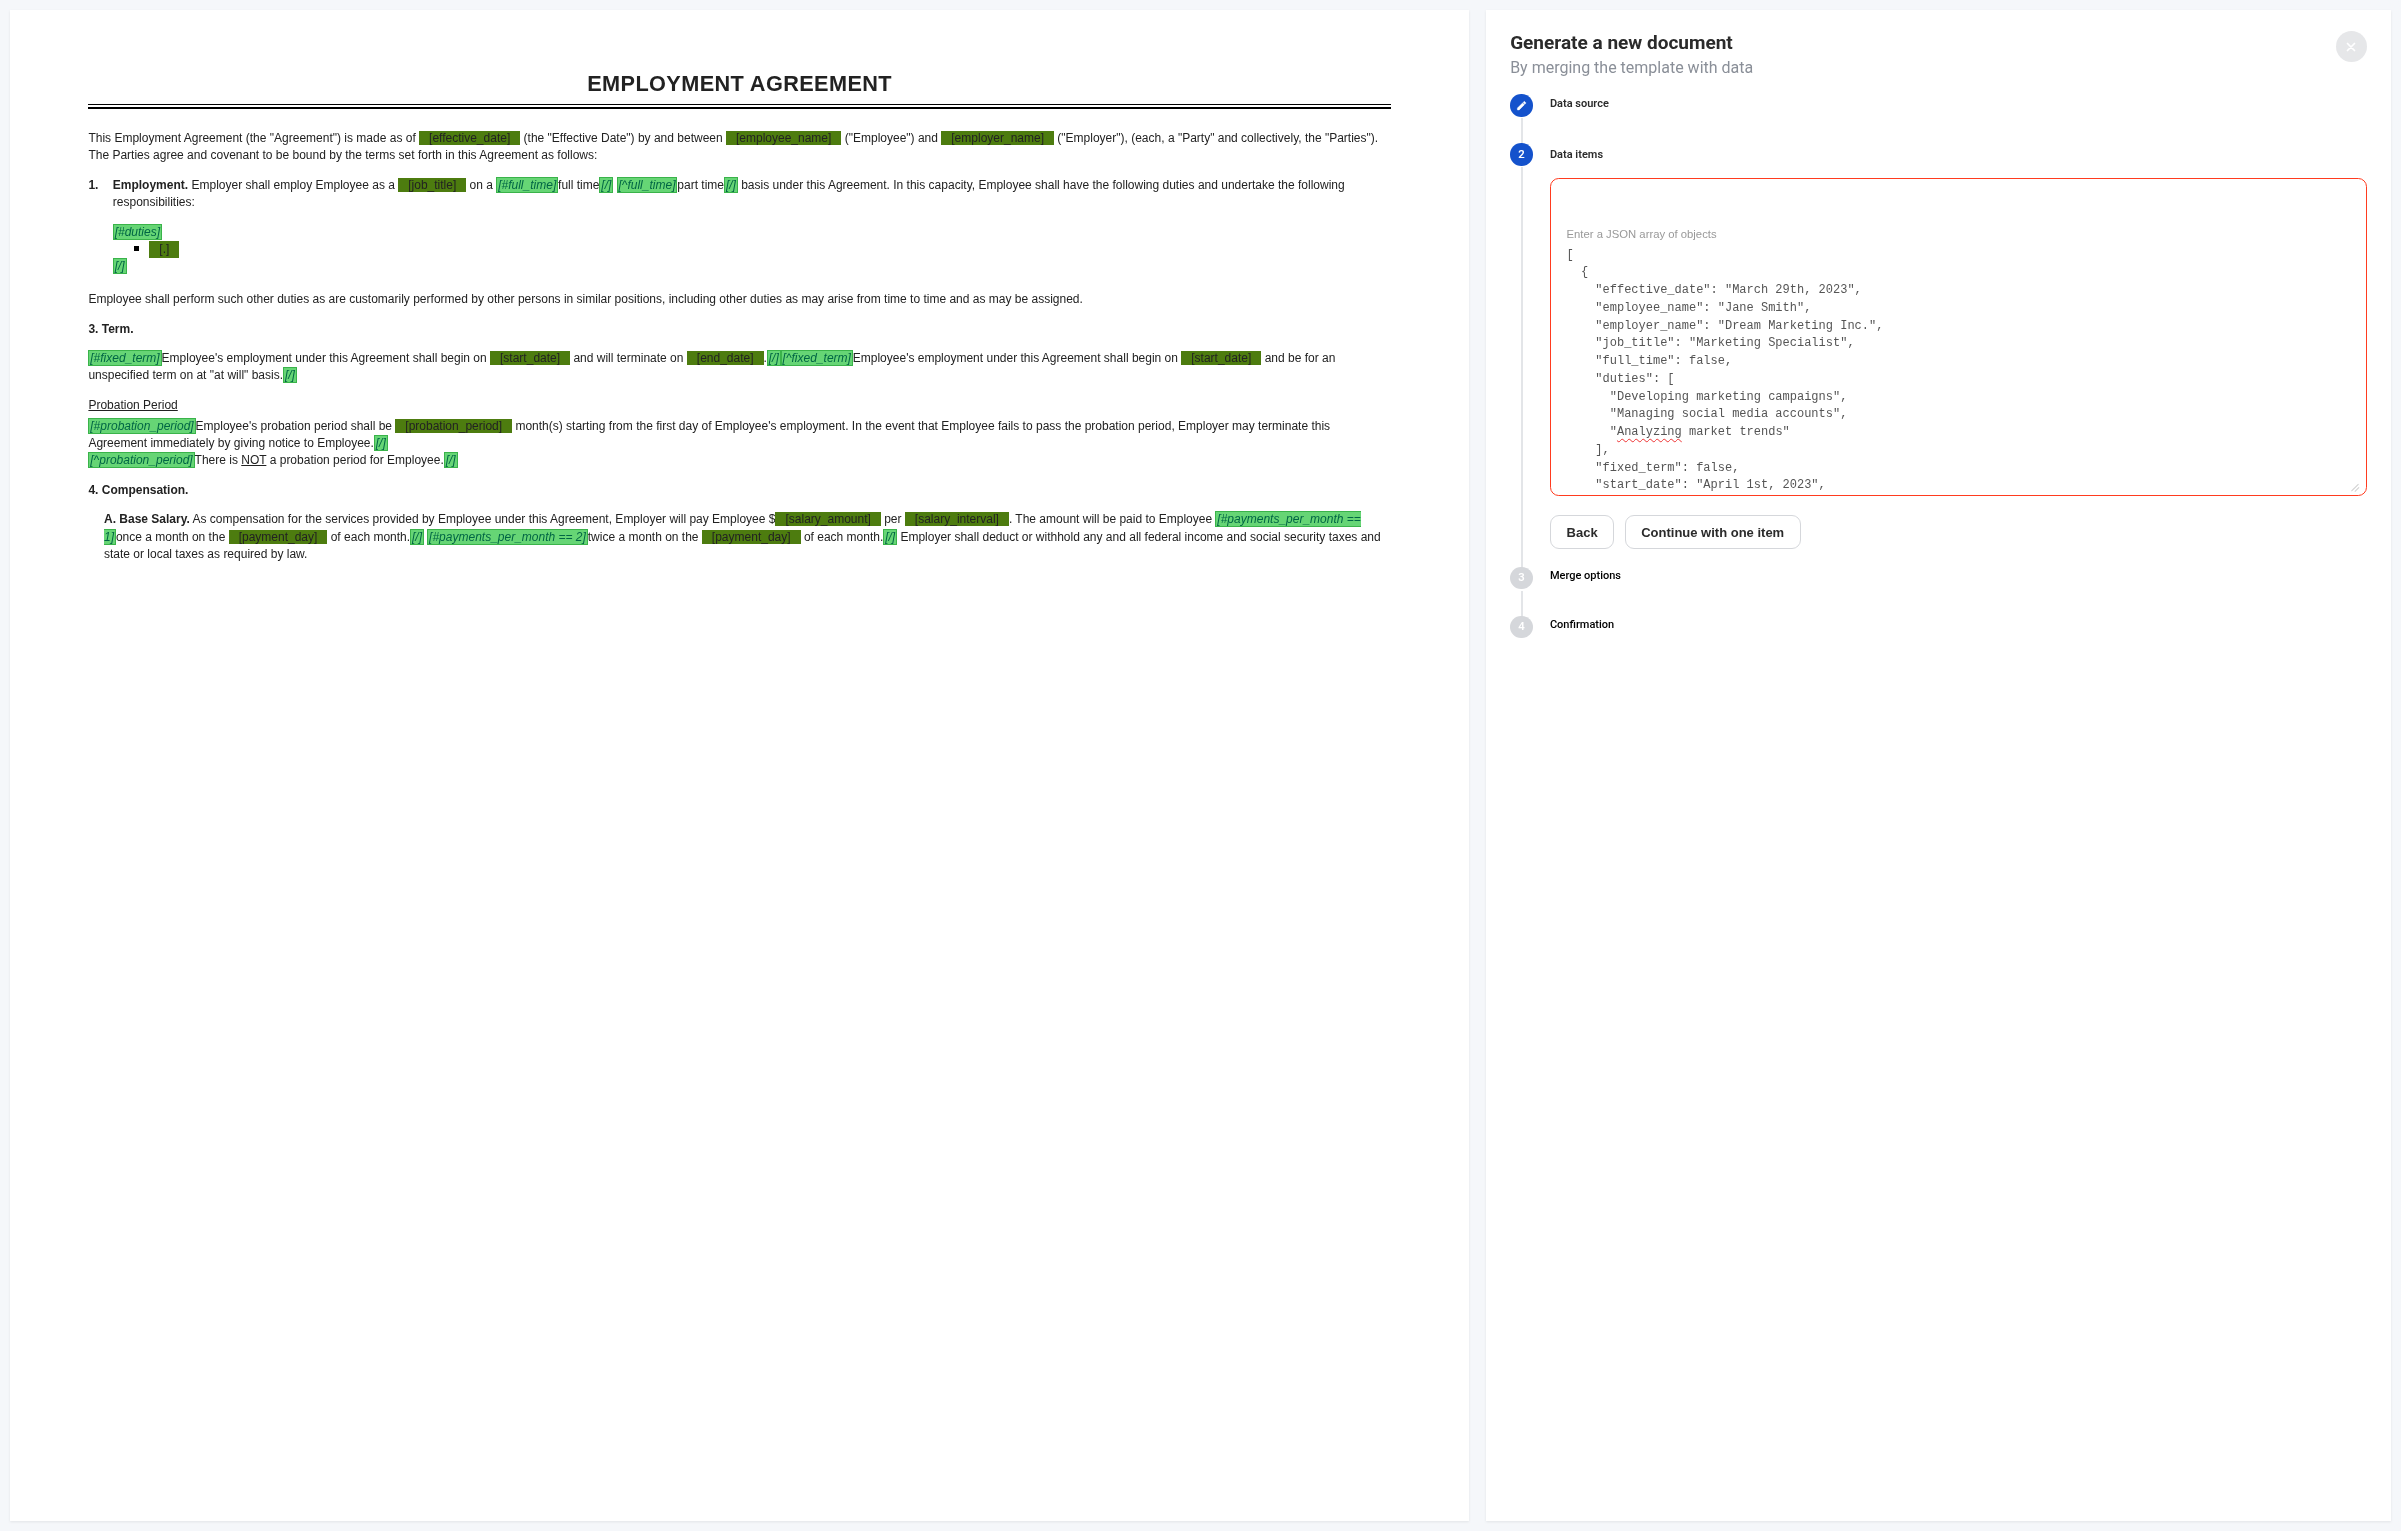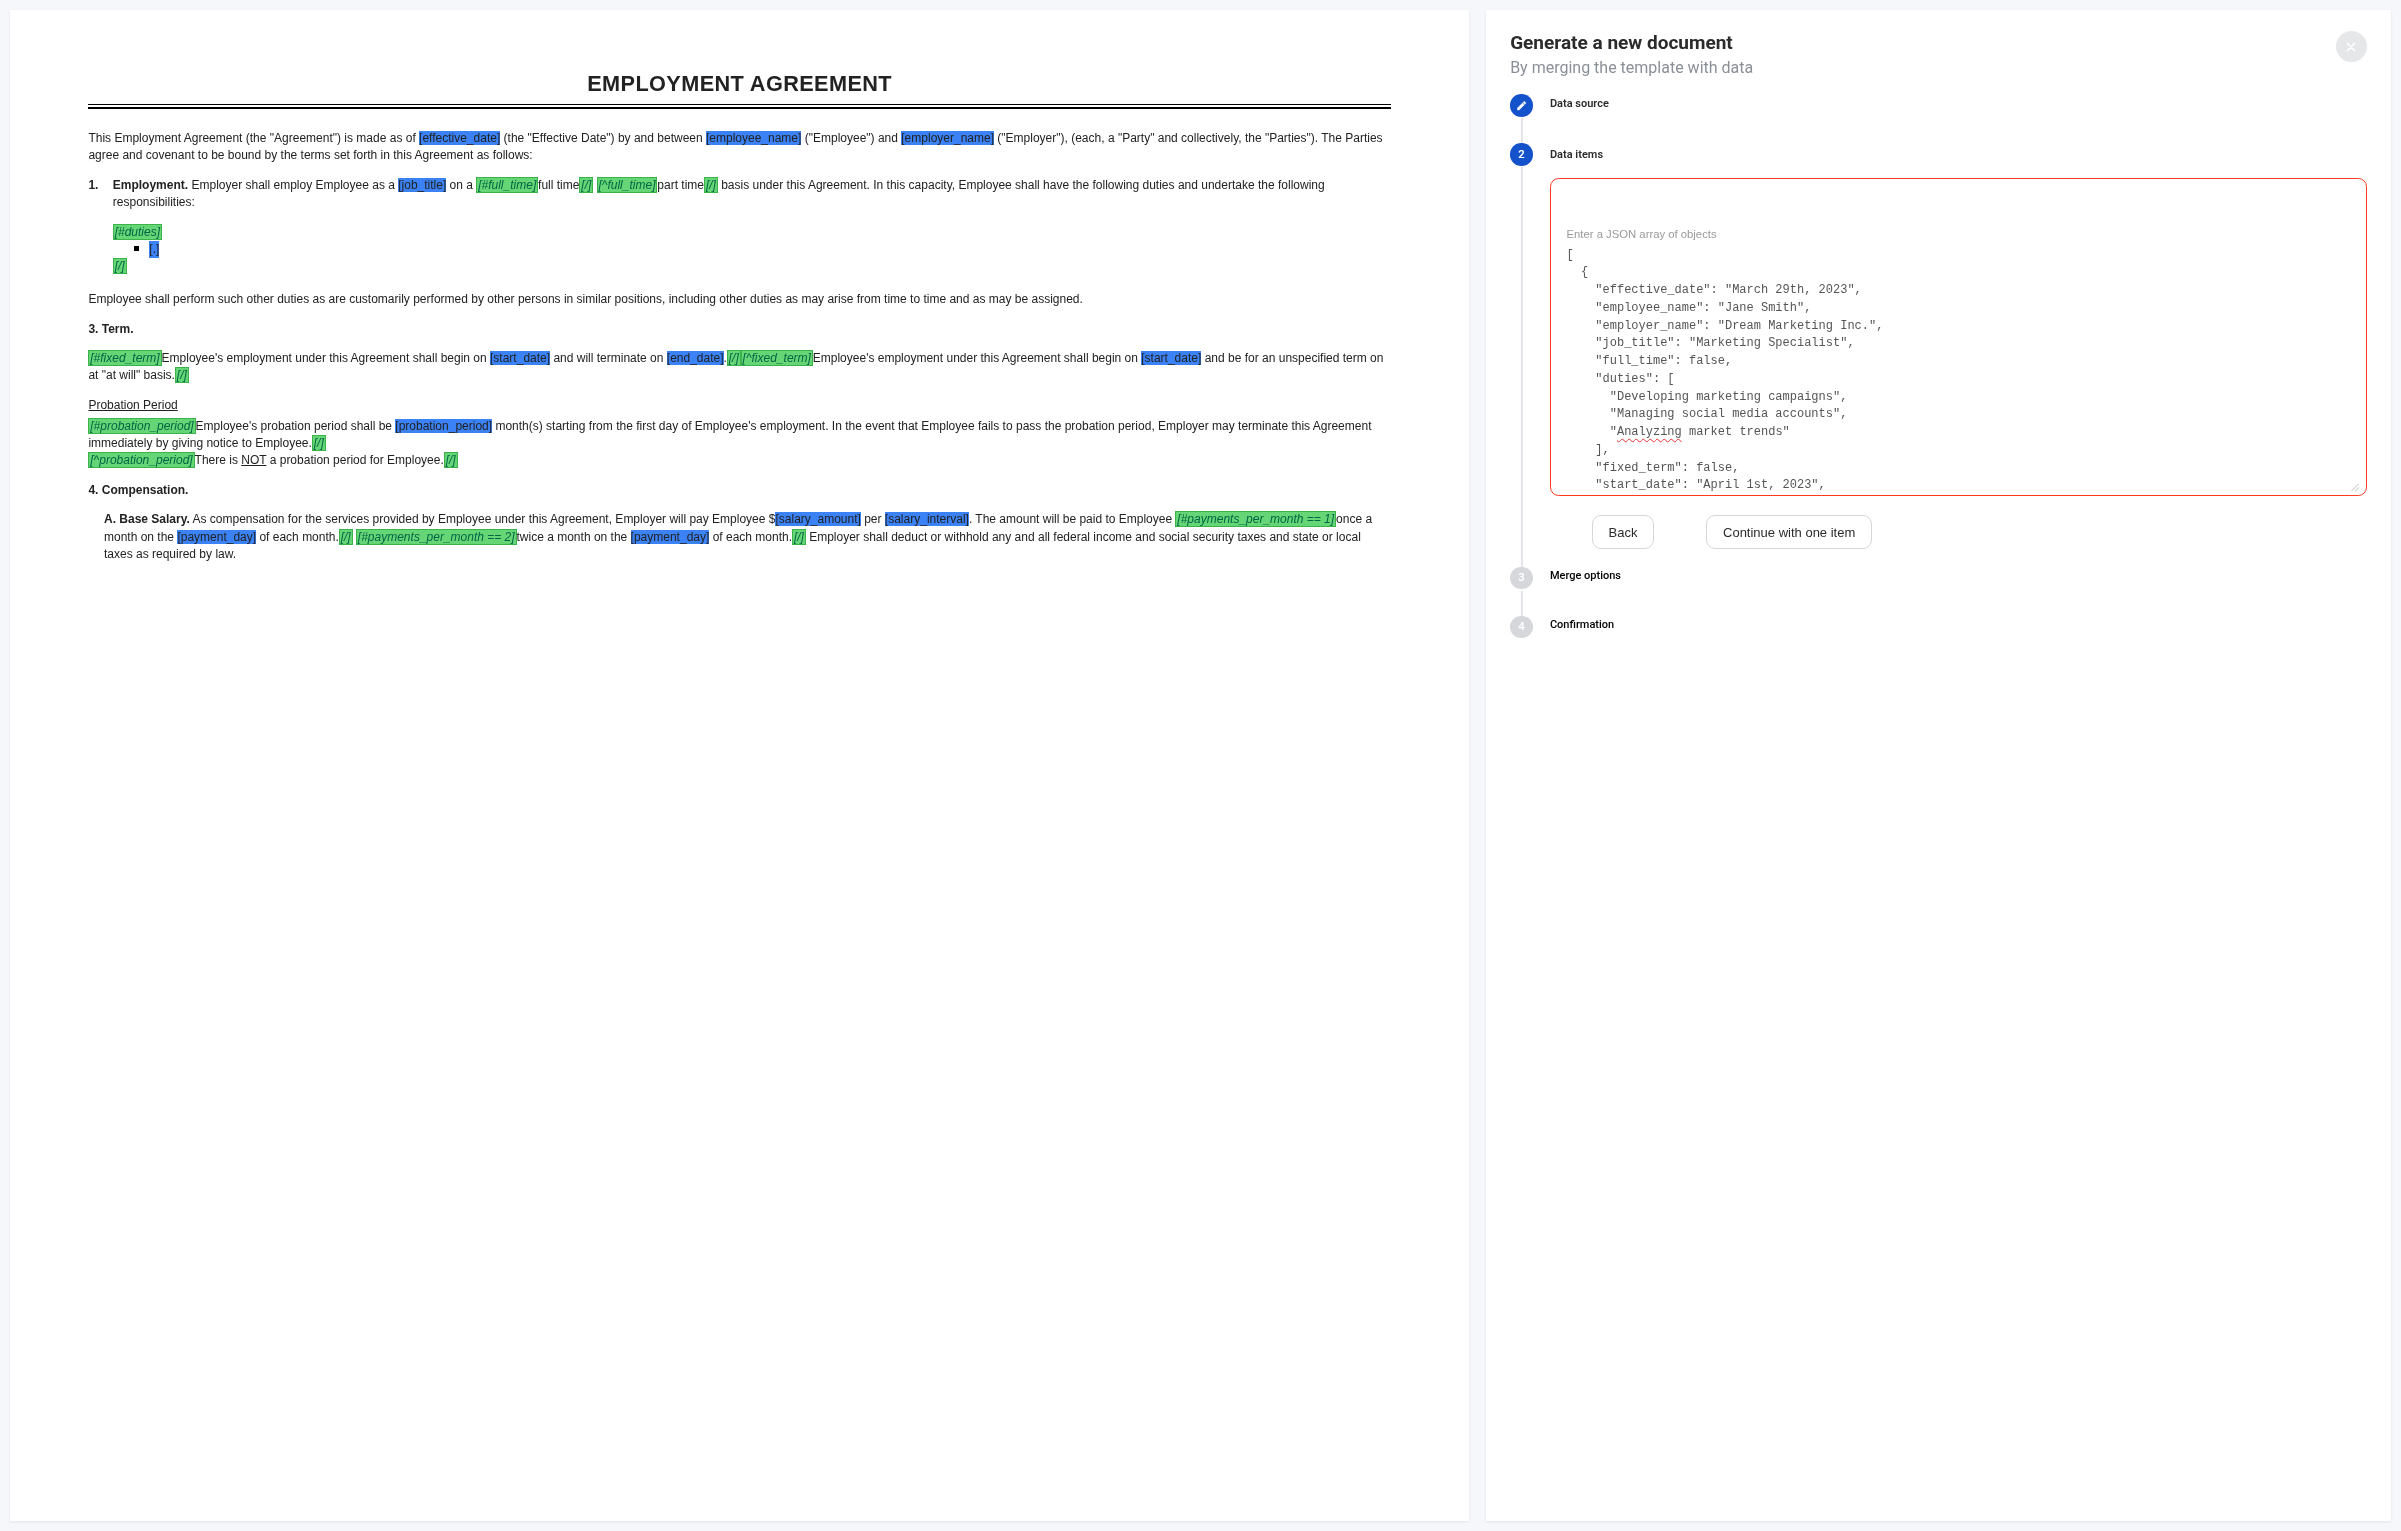--- a/index.html
+++ b/index.html
@@ -29,21 +29,21 @@
       margin-bottom: 7px;
     }
     .hr-double { border-top: 1.7px solid #000; margin: 0 0 1.7px; }
     .hr-single { border-top: 2.6px solid #000; margin-bottom: 21px; }
     .doc-body { font-family: Arial, sans-serif; font-size: 12px; line-height: 1.45; }
     .doc-body p { margin: 0 0 12px; }
     .sec-row { display: flex; gap: 10.4px; margin-bottom: 3.5px; }
     .sec-num { min-width: 14px; font-weight: bold; }
     .sec-inner { flex: 1; }
     .indent { padding-left: 15.6px; }
-    .var-y { background: #3b82f6; padding: 0 0; }
+    .var-y { background: #4d7c0f; padding: 0 10px; }
     .var-g { background: #66d575; color: #064; padding: 0 0.9px; border: 0.9px solid #3ab34a; font-style: italic; }
     .bullet-row { display: flex; gap: 10.4px; padding-left: 21px; }
     .sq-bullet { display:inline-block; width:5.2px; height:5.2px; background:#000; margin-top:5.2px; }
     .u { text-decoration: underline; }
     .panel {
       width: 38%;
       min-width: 433px;
       background: #fff;
       box-shadow: 0 0.9px 2.6px rgba(0,0,0,.08);
       display: flex;
@@ -78,21 +78,21 @@
       line-height: 1.48;
       height: 318px;
     }
     .json-ph { color:#999; font-size:11.3px; font-family: -apple-system, sans-serif; margin-bottom:3.5px; }
     .resize-handle { position:absolute; right:5.2px; bottom:3.5px; width:12px; height:12px; opacity:.4; }
     .resize-handle::before, .resize-handle::after { content:""; position:absolute; background:#888; }
     .resize-handle::before { width:10.4px; height:1.3px; bottom:2.6px; right:0; transform:rotate(-45deg); }
     .resize-handle::after { width:6px; height:1.3px; bottom:0.9px; right:0; transform:rotate(-45deg); }
     .wavy { text-decoration: underline wavy #e33; text-decoration-thickness:0.9px; text-underline-offset:2.6px; }
     .btn-row { display:flex; gap:10.4px; margin-top:19px; }
-    .btn { border:0.9px solid #d5d7db; border-radius:9px; background:#fff; padding:8.7px 15.6px; font-size:13px; font-weight:400; color:#2b2b2b; cursor:pointer;margin-left:42px; }
+    .btn { border:0.9px solid #d5d7db; border-radius:9px; background:#fff; padding:8.7px 15.6px; font-size:13px; font-weight:700; color:#2b2b2b; cursor:pointer; }
     .spacer-step { height: 49px; }
   </style>
 </head>
 <body>
 
 <div class="doc-pane">
   <div class="doc-title">EMPLOYMENT AGREEMENT</div>
   <div class="hr-double"></div>
   <div class="hr-single"></div>
   <div class="doc-body">

